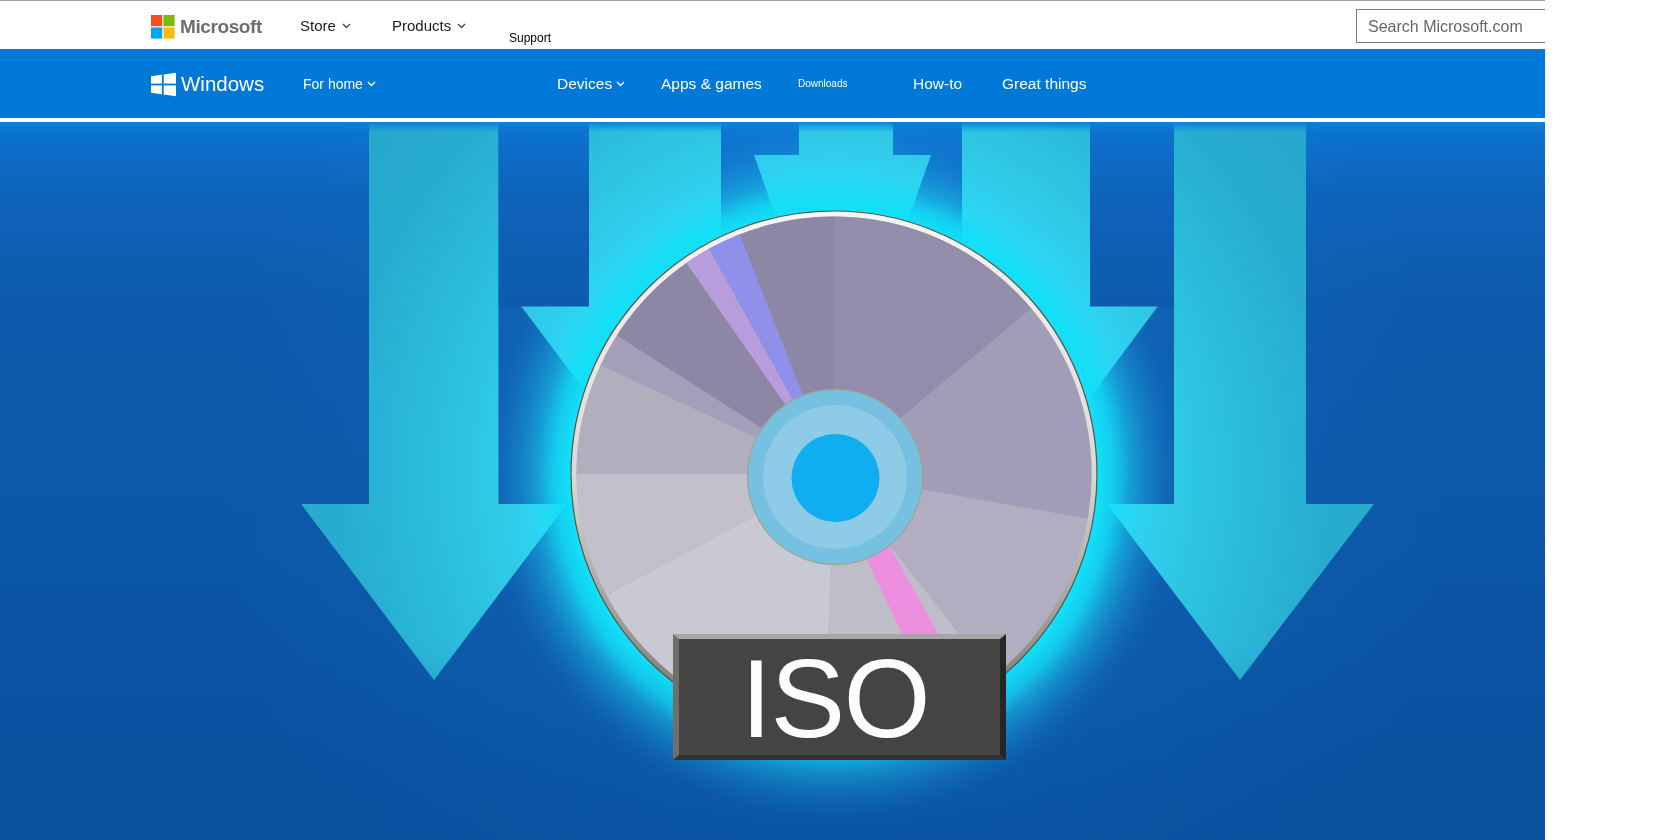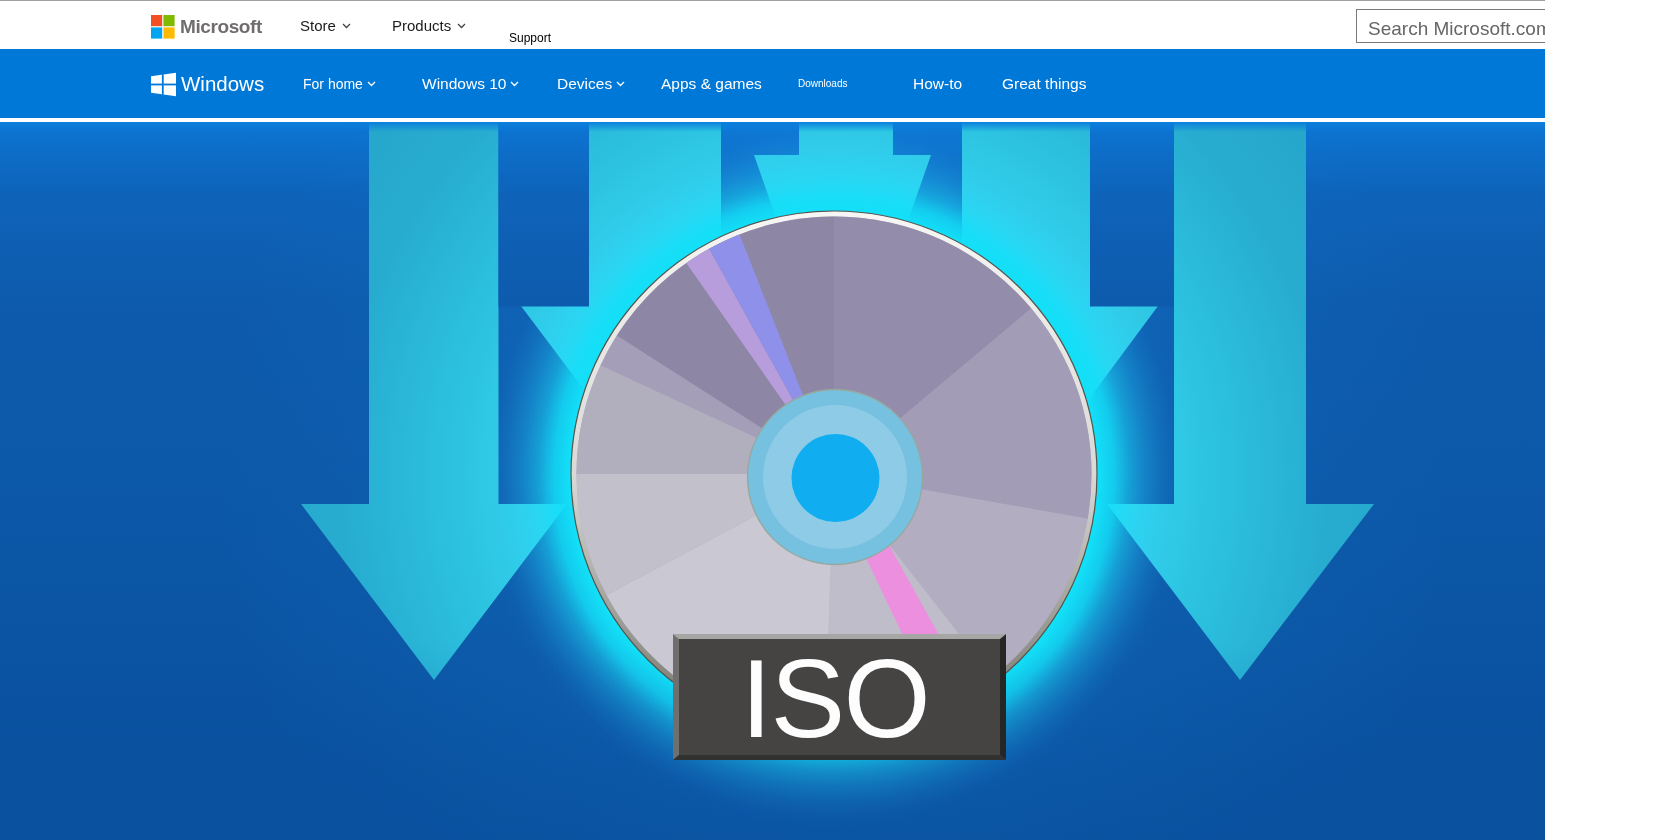--- a/index.html
+++ b/index.html
@@ -16,43 +16,40 @@
 </svg>
 <span style="position:absolute;left:180px;top:15px;font-size:19px;font-weight:700;letter-spacing:-0.4px;color:#706d6e">Microsoft</span>
 <div style="position:absolute;left:300px;top:0;height:49px;display:flex;align-items:center;font-size:15px;color:#1b1b1b">Store<svg width="9" height="6" viewBox="0 0 9 6" style="margin-left:6px">
           <path d="M1,1 L4.5,4.5 L8,1" stroke="#444" stroke-width="1.3" fill="none"></path>
         </svg></div>
 <div style="position:absolute;left:392px;top:0;height:49px;display:flex;align-items:center;font-size:15px;color:#1b1b1b">Products<svg width="9" height="6" viewBox="0 0 9 6" style="margin-left:6px">
           <path d="M1,1 L4.5,4.5 L8,1" stroke="#444" stroke-width="1.3" fill="none"></path>
         </svg></div>
 <div style="position:absolute;left:509px;top:12px;height:49px;display:flex;align-items:center;font-size:12px;color:#000000">Support</div>
 <div style="position:absolute;left:1356px;top:8px;width:273px;height:34px;border:1px solid #7a7a7a;background:#fff"></div>
-<span style="position:absolute;left:1368px;top:17px;font-size:19px;color:#666">Search Microsoft.com</span>
+<span style="position:absolute;left:1368px;top:17px;font-size:16px;color:#666">Search Microsoft.com</span>
 <svg width="22" height="22" viewBox="0 0 22 22" style="position:absolute;left:1603px;top:13px">
 <circle cx="11.5" cy="7.5" r="6" stroke="#616161" stroke-width="1.5" fill="none"></circle>
 <line x1="7.3" y1="12" x2="2" y2="17.5" stroke="#616161" stroke-width="1.5"></line>
 </svg>
 <svg width="22" height="18" viewBox="0 0 22 18" style="position:absolute;left:1653px;top:17px">
 <path d="M1.5,2.5 h3.5 l2.5,9 h9 l2.5,-7 h-13" stroke="#3a3a3a" stroke-width="1.4" fill="none"></path>
 <circle cx="8.5" cy="15" r="1.7" stroke="#3a3a3a" stroke-width="1.3" fill="none"></circle>
 <circle cx="15.5" cy="15" r="1.7" stroke="#3a3a3a" stroke-width="1.3" fill="none"></circle>
 </svg>
 <span style="position:absolute;left:1675px;top:17px;font-size:15px;color:#1b1b1b">0</span>
 </div>
 <div style="position:absolute;top:49px;left:0;width:1680px;height:69px;background:#0078d7">
 <svg width="26" height="25" viewBox="0 0 26 25" style="position:absolute;left:151px;top:23px">
 <polygon points="0,4.3 25,0.8 25,24.2 0,20.7" fill="#fff"></polygon>
 <line x1="0" y1="12.5" x2="25" y2="12.5" stroke="#0078d7" stroke-width="1.8"></line>
 <line x1="11.8" y1="2.2" x2="11.8" y2="22.8" stroke="#0078d7" stroke-width="1.8"></line>
 </svg>
 <span style="position:absolute;left:181px;top:23px;font-size:20.5px;color:#fff">Windows</span>
 <div style="position:absolute;left:303px;top:0;height:69px;display:flex;align-items:center;font-size:14px;color:#fff">For home<svg width="9" height="6" viewBox="0 0 9 6" style="margin-left:4px">
-          <path d="M1,1 L4.5,4.5 L8,1" stroke="#fff" stroke-width="1.3" fill="none"></path>
-        </svg></div>
-<div style="position:absolute;left:422px;top:0;height:69px;display:flex;align-items:center;font-size:15.5px;color:#fff">Windows 10<svg width="9" height="6" viewBox="0 0 9 6" style="margin-left:4px">
           <path d="M1,1 L4.5,4.5 L8,1" stroke="#fff" stroke-width="1.3" fill="none"></path>
         </svg></div>
 <div style="position:absolute;left:557px;top:0;height:69px;display:flex;align-items:center;font-size:15.5px;color:#ffffff">Devices<svg width="9" height="6" viewBox="0 0 9 6" style="margin-left:4px">
           <path d="M1,1 L4.5,4.5 L8,1" stroke="#fff" stroke-width="1.3" fill="none"></path>
         </svg></div>
 <div style="position:absolute;left:661px;top:0;height:69px;display:flex;align-items:center;font-size:15.5px;color:#fff">Apps &amp; games</div>
 <div style="position:absolute;left:798px;top:0;height:69px;display:flex;align-items:center;font-size:10px;color:#fff">Downloads</div>
 <div style="position:absolute;left:913px;top:0;height:69px;display:flex;align-items:center;font-size:15.5px;color:#fff">How-to</div>
 <div style="position:absolute;left:1002px;top:0;height:69px;display:flex;align-items:center;font-size:15.5px;color:#fff">Great things</div>
 </div>

